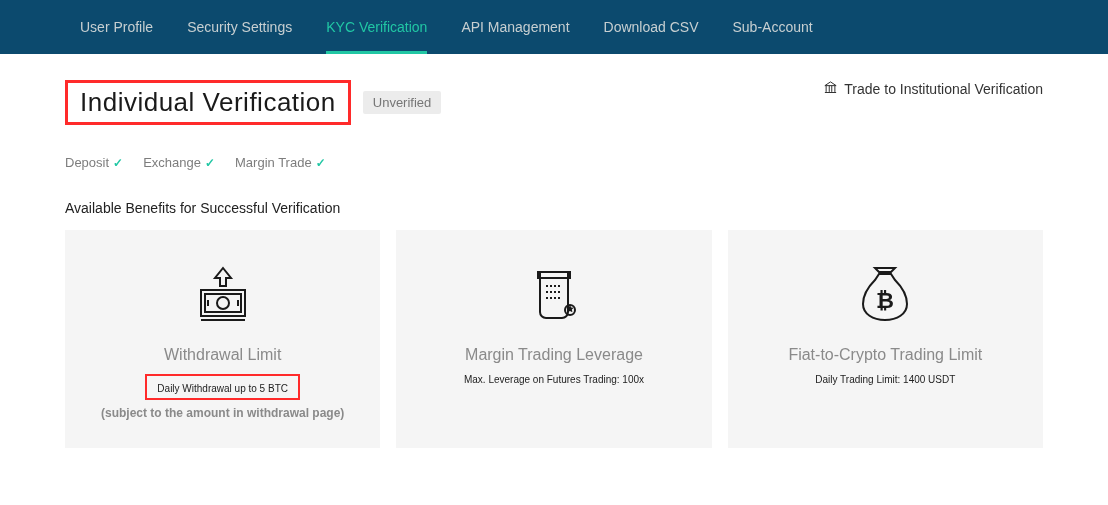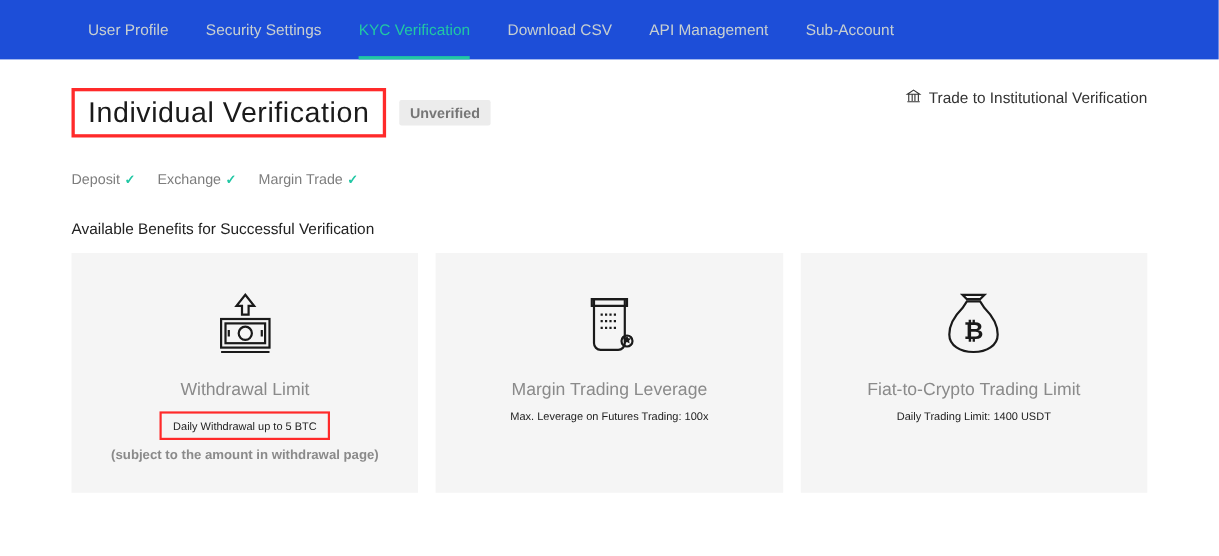--- a/index.html
+++ b/index.html
@@ -3,21 +3,21 @@
 <meta charset="utf-8">
 <style>
   * { box-sizing: border-box; margin: 0; padding: 0; }
   body {
     font-family: -apple-system, BlinkMacSystemFont, "Segoe UI", Arial, sans-serif;
     background: #ffffff;
     color: #1a1a1a;
     width: 1108px;
   }
   .topnav {
-    background: #1d4ed8;
+    background: #0c4a6e;
     height: 54px;
     display: flex;
     align-items: center;
     padding: 0 80px;
     gap: 34px;
   }
   .topnav a {
     color: #c7cfd1;
     font-size: 14px;
     text-decoration: none;
@@ -52,21 +52,20 @@
     font-size: 26px;
     font-weight: 500;
     letter-spacing: .5px;
   }
   .badge {
     background: #ececec;
     color: #767676;
     font-size: 13px;
     padding: 4px 10px;
     border-radius: 2px;
-    font-weight: bold;
   }
   .switch-link {
     color: #333;
     font-size: 14px;
     display: flex;
     align-items: center;
     gap: 6px;
     cursor: pointer;
   }
   .switch-link svg { width: 15px; height: 15px; }
@@ -135,22 +134,22 @@
     margin-bottom: 2px;
   }
 </style>
 </head>
 <body>
 
 <nav class="topnav">
   <a>User Profile</a>
   <a>Security Settings</a>
   <a class="active">KYC Verification</a>
+  <a>API Management</a>
   <a>Download CSV</a>
-  <a>API Management</a>
   <a>Sub-Account</a>
 </nav>
 
 <div class="content">
 
   <div class="header-row">
     <div class="title-wrap">
       <div class="title-box">
         <h1>Individual Verification</h1>
       </div>

